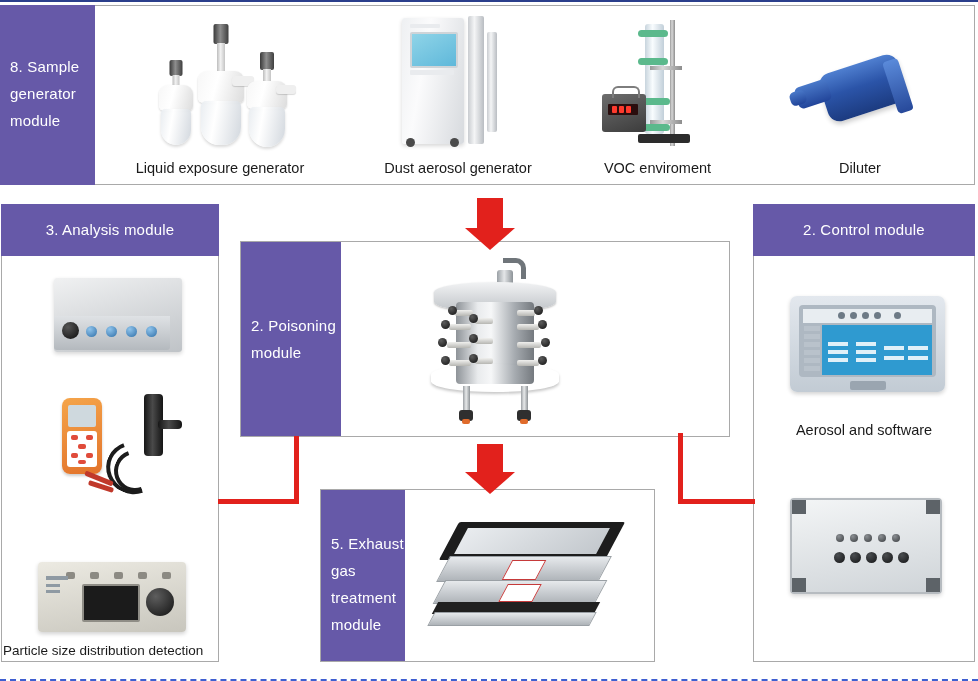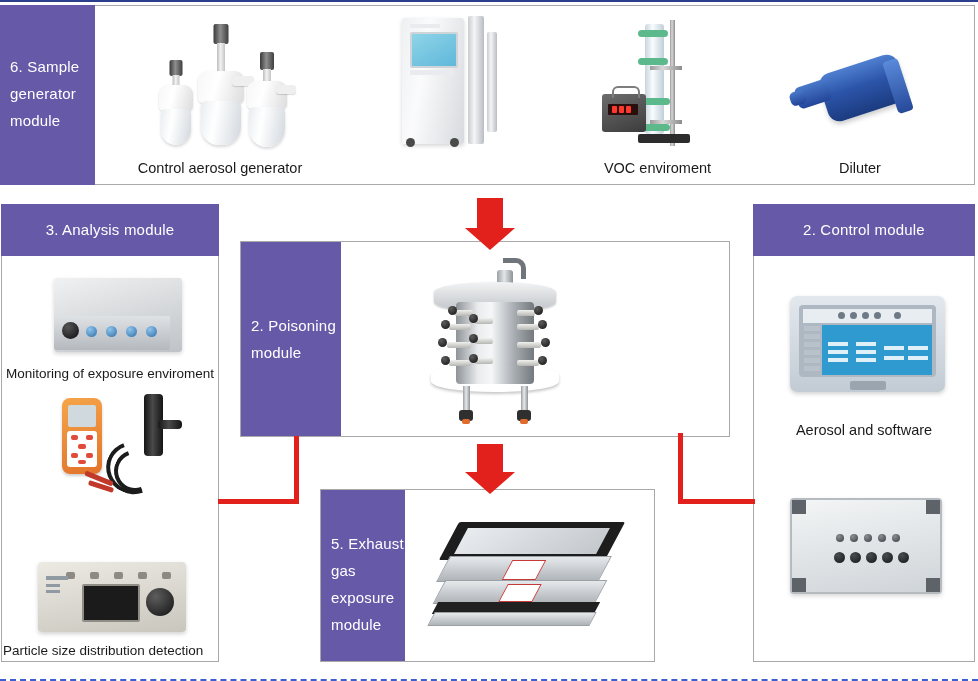--- a/index.html
+++ b/index.html
@@ -192,21 +192,21 @@
 </style>
 </head>
 <body>
 
 <div class="figure">
 
   <div class="panel" style="left:0px;top:3px;width:975px;height:180px;">
   </div>
 
   <div class="tag left" style="left:0px;top:3px;width:95px;height:180px;padding-top:48px;">
-    <span class="tag-inner">6. Sample</span>
+    <span class="tag-inner">8. Sample</span>
     <span class="tag-inner">generator</span>
     <span class="tag-inner">module</span>
   </div>
 
   <div class="photo" style="left:140px;top:20px;width:160px;height:125px;">
 
     <div class="flask" style="left:10px;top:38px;width:52px;height:86px;">
       <div class="cap" style="top:0px;width:13px;height:16px;"></div>
       <div class="neck" style="top:15px;width:7px;height:12px;"></div>
       <div class="head" style="top:25px;width:34px;height:26px;"></div>
@@ -222,33 +222,34 @@
     </div>
 
     <div class="flask" style="left:98px;top:30px;width:58px;height:96px;">
       <div class="cap" style="top:0px;width:14px;height:18px;"></div>
       <div class="neck" style="top:17px;width:8px;height:14px;"></div>
       <div class="head" style="top:29px;width:40px;height:28px;"></div>
       <div class="jar" style="top:55px;width:36px;height:40px;"></div>
       <div class="spout" style="left:38px;top:33px;width:20px;height:9px;"></div>
     </div>
   </div>
-  <div class="caption" style="left:120px;top:158px;width:200px;">Control aerosol generator</div>
+  <div class="caption" style="left:120px;top:158px;width:200px;">Liquid exposure generator</div>
 
   <div class="photo" style="left:392px;top:12px;width:130px;height:134px;">
     <div class="cabinet" style="left:10px;top:4px;width:62px;height:126px;">
       <div class="screen" style="left:8px;top:14px;width:44px;height:32px;"></div>
       <div class="ctrl" style="left:8px;top:52px;width:44px;height:5px;"></div>
       <div class="ctrl" style="left:8px;top:6px;width:30px;height:4px;"></div>
     </div>
     <div class="colmn" style="left:76px;top:2px;width:16px;height:128px;"></div>
     <div class="colmn" style="left:95px;top:18px;width:10px;height:100px;"></div>
     <div class="wheel" style="left:14px;top:124px;"></div>
     <div class="wheel" style="left:58px;top:124px;"></div>
   </div>
+  <div class="caption" style="left:360px;top:158px;width:196px;">Dust aerosol generator</div>
 
   <div class="photo" style="left:600px;top:14px;width:120px;height:130px;">
     <div class="rod" style="left:70px;top:4px;width:5px;height:126px;"></div>
     <div class="glasscol" style="left:45px;top:8px;width:19px;height:110px;"></div>
     <div class="clampg" style="left:38px;top:14px;width:30px;height:7px;border-radius:4px;"></div>
     <div class="clampg" style="left:38px;top:42px;width:30px;height:7px;border-radius:4px;"></div>
     <div class="clampg" style="left:38px;top:82px;width:32px;height:7px;border-radius:4px;"></div>
     <div class="clampg" style="left:38px;top:108px;width:32px;height:7px;border-radius:4px;"></div>
     <div class="rod" style="left:50px;top:50px;width:32px;height:4px;"></div>
     <div class="rod" style="left:50px;top:104px;width:32px;height:4px;"></div>
@@ -285,21 +286,20 @@
   <div class="photo" style="left:42px;top:272px;width:146px;height:88px;">
     <div class="mbox" style="left:12px;top:4px;width:128px;height:74px;">
       <div class="front" style="left:0px;top:38px;width:116px;height:34px;border-radius:0 0 3px 3px;"></div>
       <div class="bigconn" style="left:8px;top:44px;"></div>
       <div class="conn" style="left:32px;top:48px;"></div>
       <div class="conn" style="left:52px;top:48px;"></div>
       <div class="conn" style="left:72px;top:48px;"></div>
       <div class="conn" style="left:92px;top:48px;"></div>
     </div>
   </div>
-  <div class="caption" style="left:3px;top:363px;width:214px;font-size:13.5px;">Monitoring of exposure enviroment</div>
 
   <div class="photo" style="left:48px;top:392px;width:140px;height:110px;">
     <div class="meter" style="left:14px;top:4px;width:40px;height:76px;">
       <div class="win" style="left:6px;top:7px;width:28px;height:22px;"></div>
       <div class="kp" style="left:5px;top:33px;width:30px;height:36px;"></div>
       <div class="key" style="left:9px;top:37px;width:7px;height:5px;"></div>
       <div class="key" style="left:24px;top:37px;width:7px;height:5px;"></div>
       <div class="key" style="left:16px;top:46px;width:8px;height:5px;"></div>
       <div class="key" style="left:9px;top:55px;width:7px;height:5px;"></div>
       <div class="key" style="left:24px;top:55px;width:7px;height:5px;"></div>
@@ -385,21 +385,21 @@
   <div class="conn" style="left:218px;top:497px;width:81px;height:5px;"></div>
 
   <div class="conn" style="left:678px;top:431px;width:5px;height:71px;"></div>
   <div class="conn" style="left:678px;top:497px;width:77px;height:5px;"></div>
 
   <div class="panel" style="left:320px;top:487px;width:335px;height:173px;">
   </div>
   <div class="tag left" style="left:321px;top:488px;width:84px;height:171px;padding-top:40px;">
     <span class="tag-inner">5. Exhaust</span>
     <span class="tag-inner">gas</span>
-    <span class="tag-inner">exposure</span>
+    <span class="tag-inner">treatment</span>
     <span class="tag-inner">module</span>
   </div>
 
   <div class="photo hepa" style="left:425px;top:520px;width:200px;height:120px;">
     <div class="top" style="left:24px;top:0px;width:166px;height:38px;"></div>
     <div class="topin" style="left:36px;top:6px;width:142px;height:26px;"></div>
     <div class="layer" style="left:18px;top:34px;width:162px;height:26px;"></div>
     <div class="lbl" style="left:82px;top:38px;width:32px;height:18px;"></div>
     <div class="layer" style="left:14px;top:58px;width:162px;height:24px;"></div>
     <div class="lbl" style="left:78px;top:62px;width:32px;height:16px;"></div>

